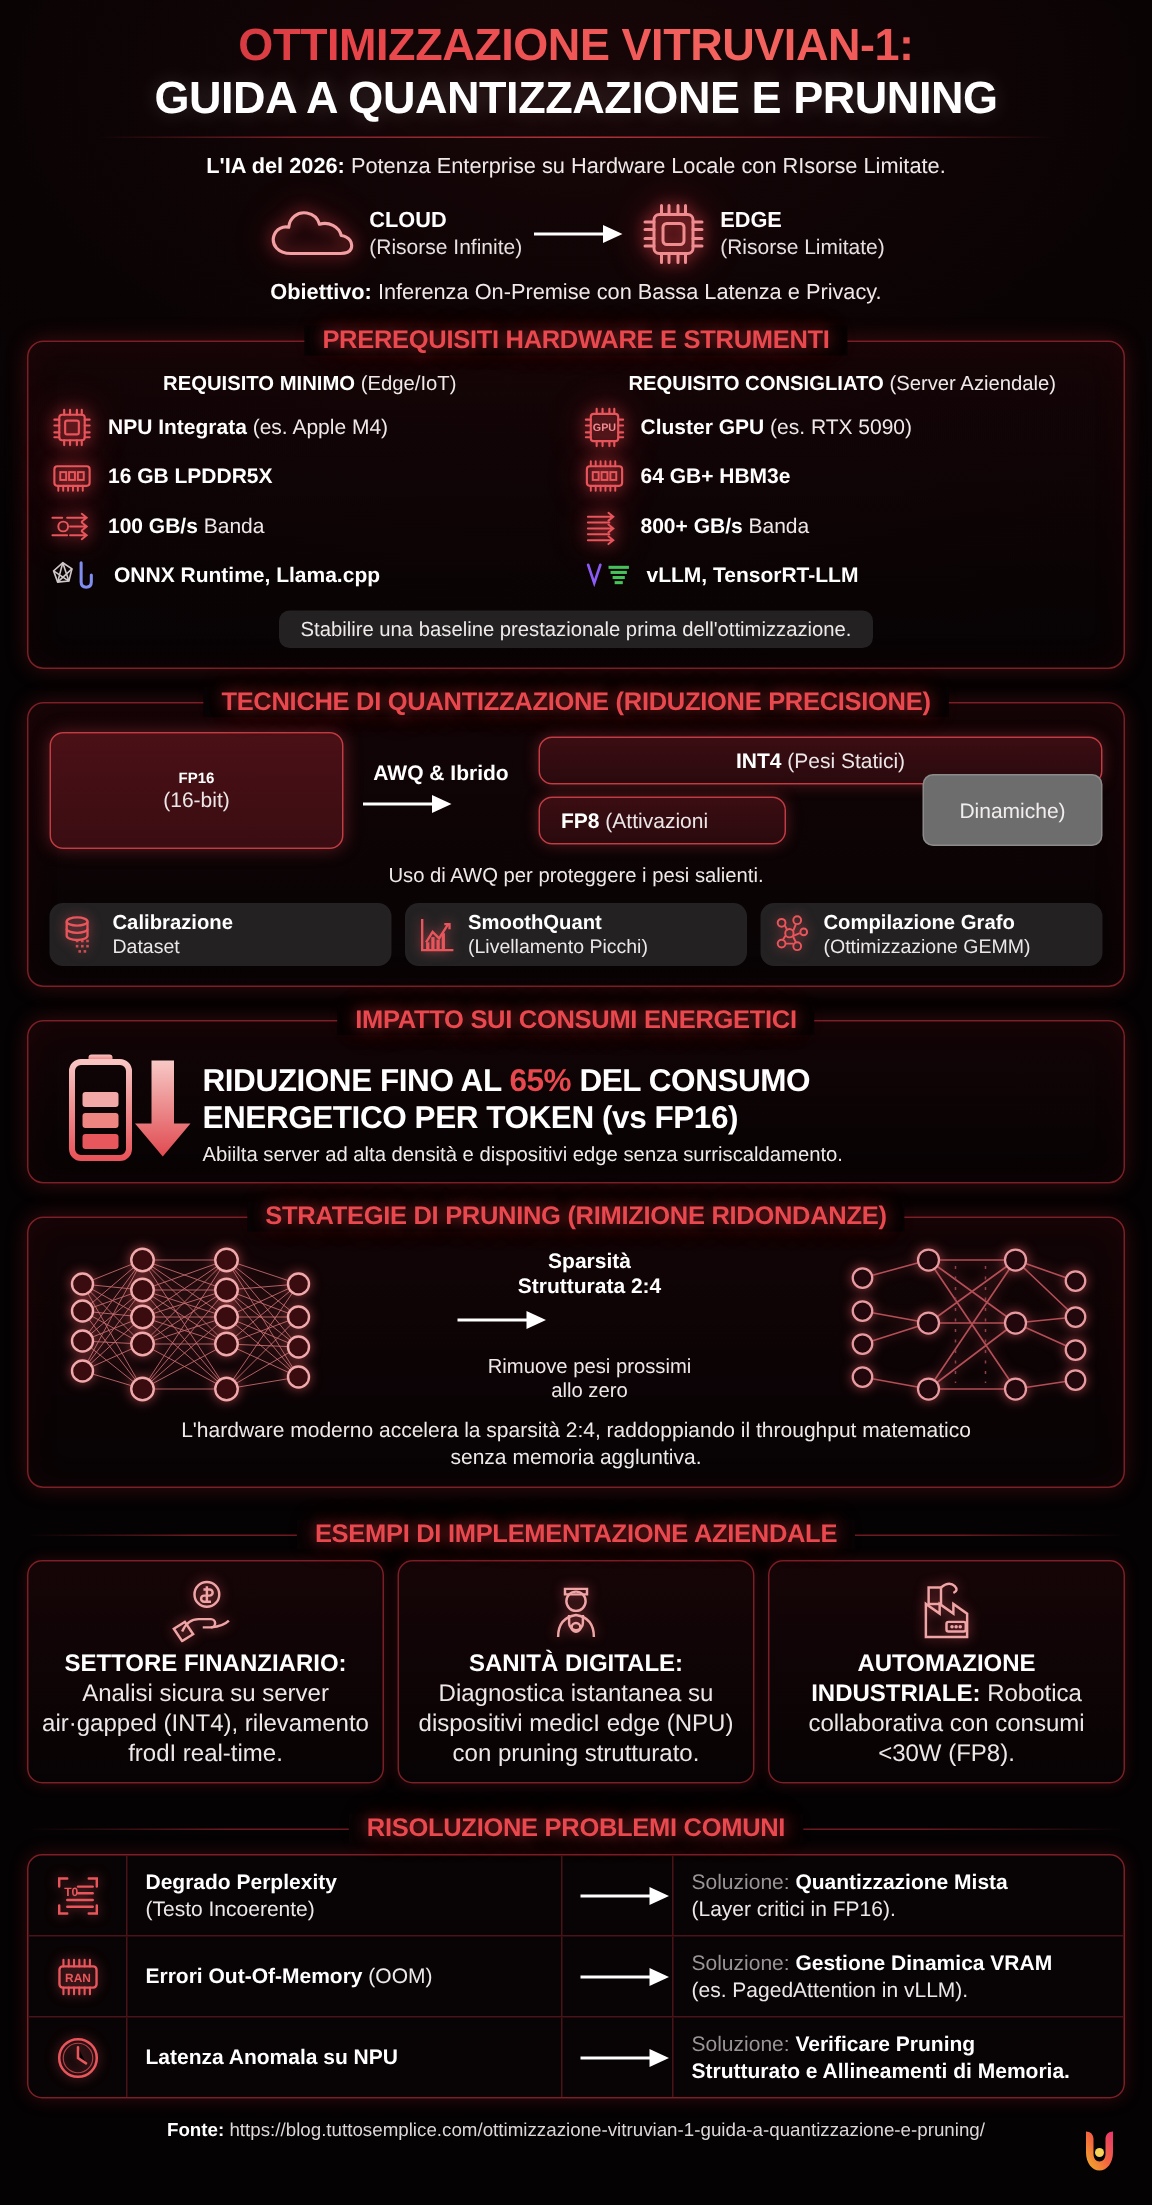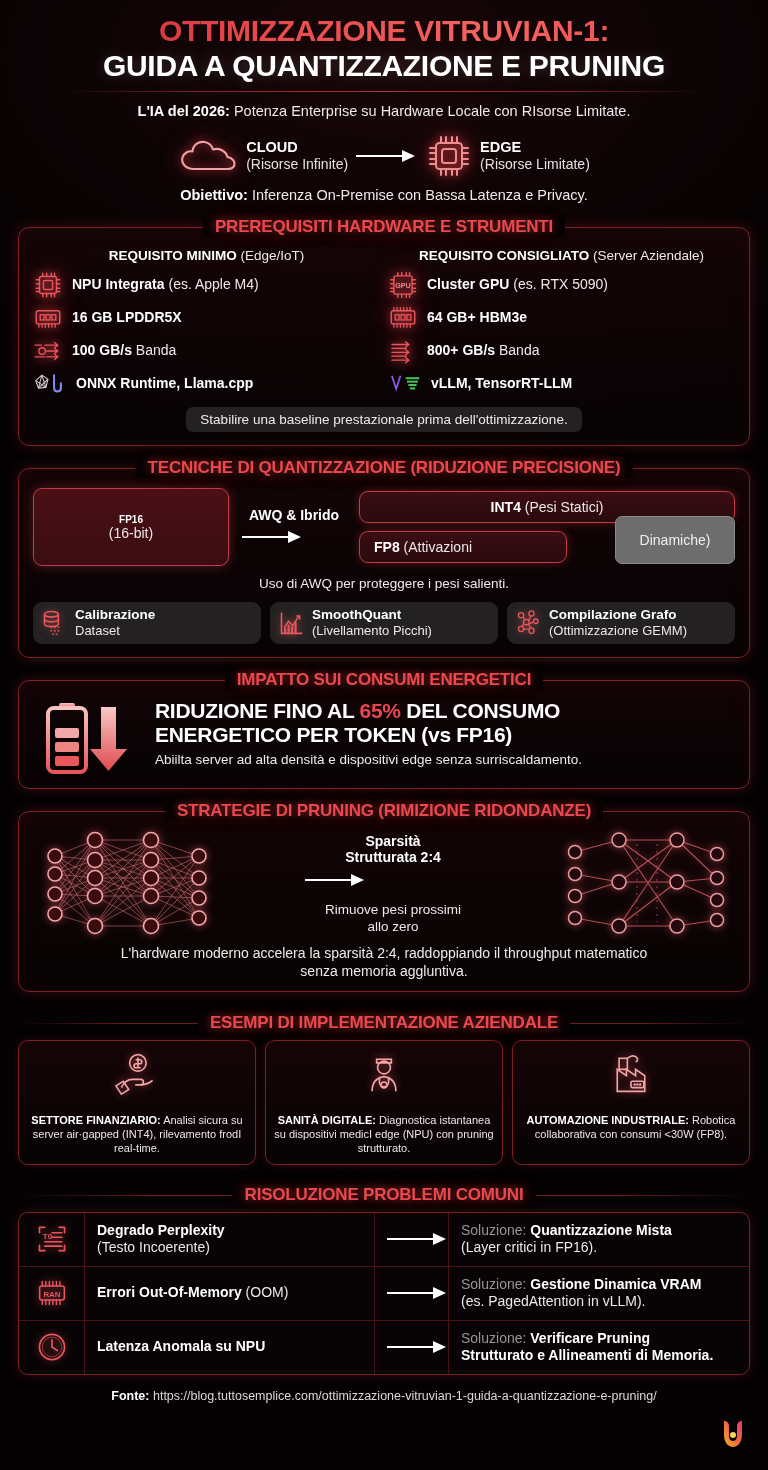--- a/index.html
+++ b/index.html
@@ -110,40 +110,40 @@
   .q-mid .lbl { font-size: 14px; font-weight: 700; color: #ffffff; margin-bottom: 6px; }
   .q-right { flex: 1; display: flex; flex-direction: column; gap: 8px; position: relative; }
   .qbox {
     border: 1.3px solid #c33c43; border-radius: 9px;
     background: linear-gradient(180deg, #3b0d12, #2a0a0e);
     padding: 7px 10px; text-align: center;
     font-size: 14px; color: #ece6e7;
     box-shadow: 0 0 10px rgba(195,60,67,0.38);
   }
   .qbox b { color: #ffffff; font-weight: 700; }
-  .qbox.row2 { text-align: left; padding-left: 14px; width: 208px; }
+  .qbox.row2 { text-align: left; padding-left: 14px; width: 165px; }
   .gray-chip {
     position: absolute; right: 0; bottom: -1px;
     width: 120px; height: 48px; border-radius: 7px;
     background: #6d6d6d; border: 1px solid #8b8b8b;
     display: flex; align-items: center; justify-content: center;
     font-size: 14px; color: #f2eeee;
   }
   .q-desc { text-align: center; margin-top: 9px; font-size: 13.5px; color: #efeaea; line-height: 1.32; }
   .chips { display: flex; gap: 9px; margin-top: 9px; }
   .chip {
     flex: 1; background: #232122; border-radius: 9px;
     display: flex; align-items: center; gap: 8px;
     padding: 5px 8px; min-width: 0;
   }
   .chip-txt { font-size: 13px; color: #ece7e8; line-height: 1.2; text-align: left; flex: 1; }
   .chip-txt b { display: block; color: #ffffff; font-weight: 700; font-size: 13.5px; }
 
   
-  .energy-row { display: flex; align-items: flex-start; gap: 26px; padding: 2px 4px 0; }
+  .energy-row { display: flex; align-items: flex-end; gap: 6px; padding: 2px 4px 0; }
   .energy-txt { flex: 1; }
   .energy-txt .big {
     font-size: 21px; font-weight: 700; color: #ffffff; line-height: 1.16;
     letter-spacing: -0.3px;
   }
   .energy-txt .big em { font-style: normal; color: #e8484e; }
   .energy-txt .sub { font-size: 13.5px; color: #efeaea; margin-top: 4px; }
 
   
   .prune-row { display: flex; align-items: center; justify-content: space-between; gap: 4px; margin-top: 2px; }
@@ -154,21 +154,21 @@
 
   
   .ex-grid { display: flex; gap: 9px; }
   .ex-card {
     flex: 1; border: 1.2px solid #7c1f26; border-radius: 10px;
     background: linear-gradient(180deg, rgba(34,7,10,0.6), rgba(9,3,4,0.6));
     padding: 9px 7px 8px; text-align: center; min-width: 0;
     box-shadow: 0 0 9px rgba(170,35,42,0.25);
   }
   .ex-ico { height: 46px; display: flex; align-items: center; justify-content: center; }
-  .ex-txt { font-size: 11px; color: #ece7e8; line-height: 1.25; margin-top: 18px; }
+  .ex-txt { font-size: 16px; color: #ece7e8; line-height: 1.25; margin-top: 4px; }
   .ex-txt b { color: #ffffff; font-weight: 700; }
 
   
   .tbl {
     border: 1.2px solid #7c1f26; border-radius: 10px; overflow: hidden;
     box-shadow: 0 0 12px rgba(170,35,42,0.28);
     background: rgba(10,4,5,0.7);
   }
   .trow { display: flex; align-items: stretch; border-bottom: 1px solid #4a1318; }
   .trow:last-child { border-bottom: none; }

